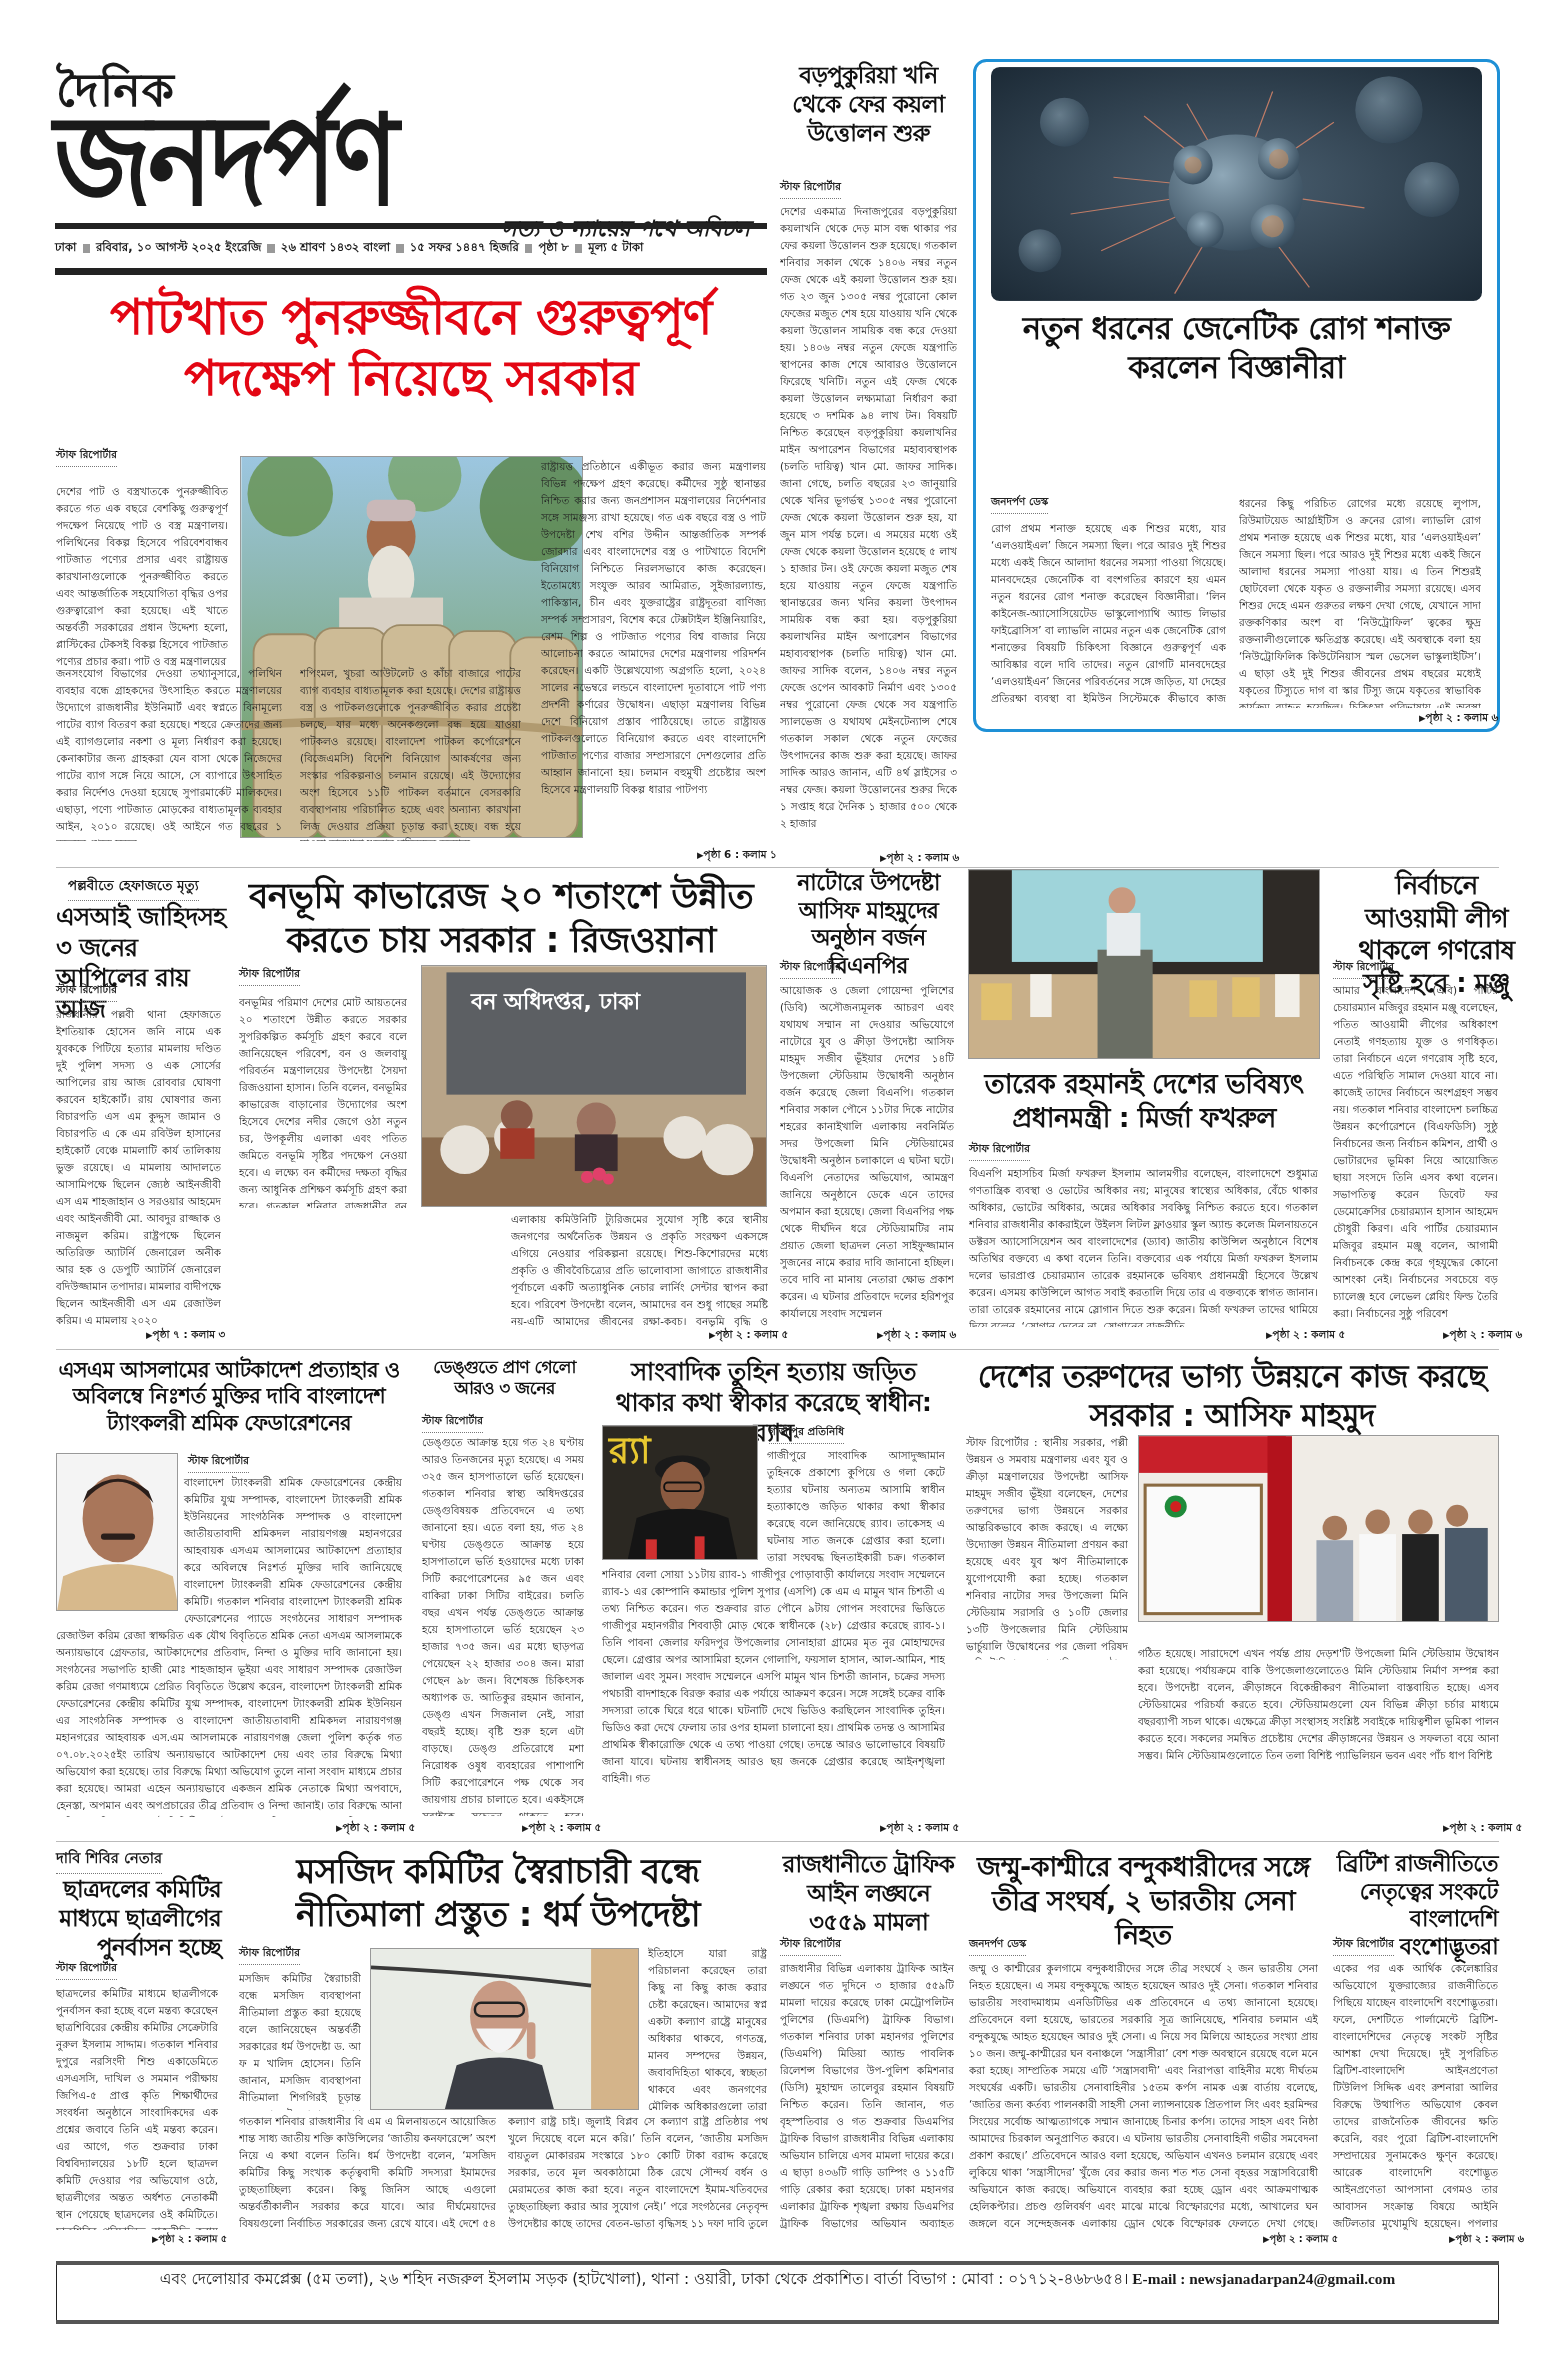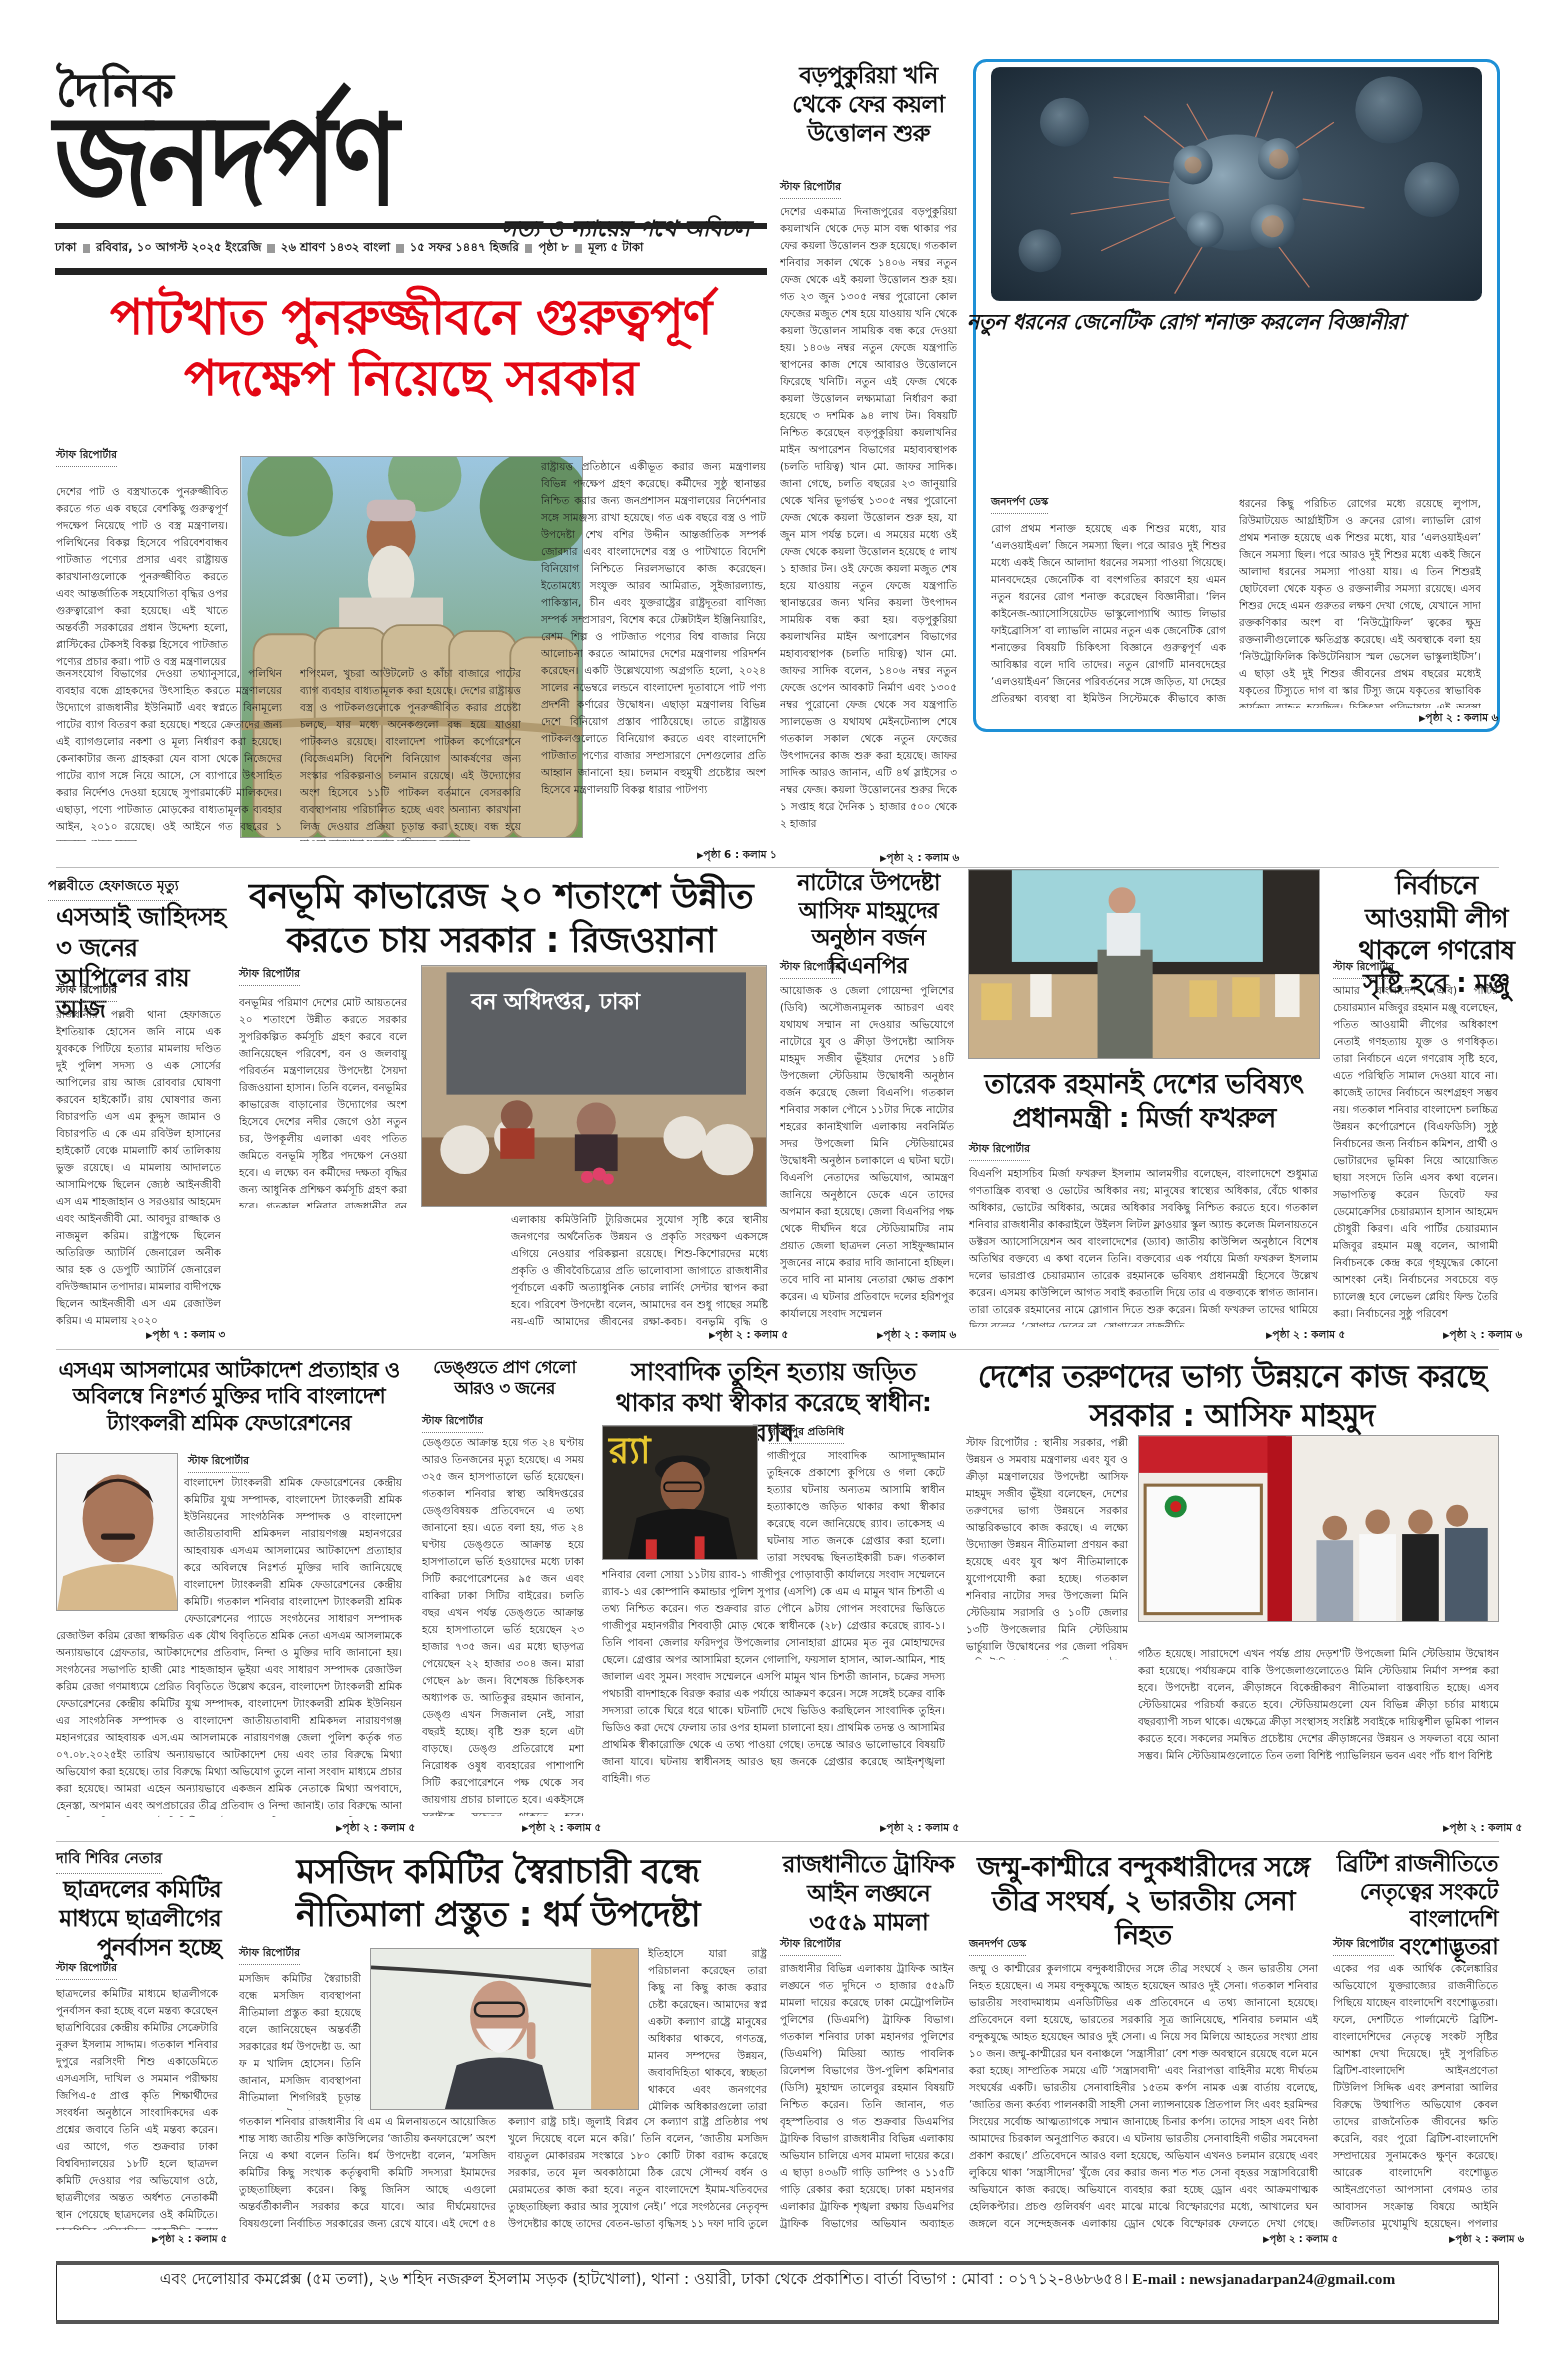--- a/index.html
+++ b/index.html
@@ -155,29 +155,29 @@
         <circle cx="460" cy="260" r="36"></circle>
         <circle cx="350" cy="265" r="30"></circle>
     </g>
     <g fill="#c98c5a" opacity="0.55">
         <circle cx="470" cy="150" r="16"></circle>
         <circle cx="460" cy="260" r="18"></circle>
         <circle cx="330" cy="160" r="14"></circle>
       </g>
   </svg>
 </div>
-<div class="abs hl" style="left:940px; top:309px; width:491px; font-size:21px;font-style:italic;">নতুন ধরনের জেনেটিক রোগ শনাক্ত করলেন বিজ্ঞানীরা</div>
+<div class="abs hl" style="left:991px; top:309px; width:491px; font-size:31px;">নতুন ধরনের জেনেটিক রোগ শনাক্ত করলেন বিজ্ঞানীরা</div>
 <div class="abs" style="left:991px; top:494px;"><span class="byline">জনদর্পণ ডেস্ক</span></div>
 <div class="abs txt" style="left:991px; top:520px; width:235px; height:188px;">রোগ প্রথম শনাক্ত হয়েছে এক শিশুর মধ্যে, যার ‘এলওয়াইএল’ জিনে সমস্যা ছিল। পরে আরও দুই শিশুর মধ্যে একই জিনে আলাদা ধরনের সমস্যা পাওয়া গিয়েছে। মানবদেহের জেনেটিক বা বংশগতির কারণে হয় এমন নতুন ধরনের রোগ শনাক্ত করেছেন বিজ্ঞানীরা। ‘লিন কাইনেজ-অ্যাসোসিয়েটেড ভাস্কুলোপ্যাথি অ্যান্ড লিভার ফাইব্রোসিস’ বা ল্যাভলি নামের নতুন এক জেনেটিক রোগ শনাক্তের বিষয়টি চিকিৎসা বিজ্ঞানে গুরুত্বপূর্ণ এক আবিষ্কার বলে দাবি তাদের। নতুন রোগটি মানবদেহের ‘এলওয়াইএন’ জিনের পরিবর্তনের সঙ্গে জড়িত, যা দেহের প্রতিরক্ষা ব্যবস্থা বা ইমিউন সিস্টেমকে কীভাবে কাজ করতে হবে তা নিয়ন্ত্রণ করতে সাহায্য করে বলে প্রতিবেদনে লিখেছে বিজ্ঞানভিত্তিক সাইট নোরিজ। অটোইমিউন রোগের ক্ষেত্রে সাধারণত কোনো উদ্দীপকের প্রয়োজন হয়। কিন্তু অটোইনফ্লেমেটরি রোগে রোগপ্রতিরোধ ব্যবস্থা নিজে থেকেই অতিমাত্রায় সক্রিয় হয়ে শরীরকে আক্রমণ করতে শুরু করে। এতে ত্বক, জয়েন্ট ও অঙ্গপ্রত্যঙ্গসহ শরীরের নানা অংশে প্রদাহ দেখা দিতে পারে। এই</div>
 <div class="abs txt" style="left:1239px; top:495px; width:242px; height:213px;">ধরনের কিছু পরিচিত রোগের মধ্যে রয়েছে লুপাস, রিউমাটয়েড আর্থ্রাইটিস ও ক্রনের রোগ। ল্যাভলি রোগ প্রথম শনাক্ত হয়েছে এক শিশুর মধ্যে, যার ‘এলওয়াইএল’ জিনে সমস্যা ছিল। পরে আরও দুই শিশুর মধ্যে একই জিনে আলাদা ধরনের সমস্যা পাওয়া যায়। এ তিন শিশুরই ছোটবেলা থেকে যকৃত ও রক্তনালীর সমস্যা রয়েছে। এসব শিশুর দেহে এমন গুরুতর লক্ষণ দেখা গেছে, যেখানে সাদা রক্তকণিকার অংশ বা ‘নিউট্রোফিল’ ত্বকের ক্ষুদ্র রক্তনালীগুলোকে ক্ষতিগ্রস্ত করেছে। এই অবস্থাকে বলা হয় ‘নিউট্রোফিলিক কিউটেনিয়াস স্মল ভেসেল ভাস্কুলাইটিস’। এ ছাড়া ওই দুই শিশুর জীবনের প্রথম বছরের মধ্যেই যকৃতের টিস্যুতে দাগ বা স্কার টিস্যু জমে যকৃতের স্বাভাবিক কার্যক্রম ব্যাহত হয়েছিল। চিকিৎসা পরিভাষায় এই অবস্থা ‘লিভার ফাইব্রোসিস’ নামে পরিচিত। গবেষকদের মতে, এসব শিশুর ‘এলওয়াইএল’ জিন থেকে উৎপন্ন ‘লিন কাইনেজ’ নামের প্রোটিন অস্বাভাবিকভাবে অতিমাত্রায় সক্রিয় ছিল এবং সময়মতো বন্ধ হচ্ছিল না। এর ফলে রোগপ্রতিরোধ ব্যবস্থার অতিরিক্ত কোষ দেহে ছড়িয়ে পড়ে, প্রদাহের সংকেত আরও তীব্র করে</div>
 <div class="abs" style="left:1395px; top:710px; font-size:10.4px;"><span class="jump">পৃষ্ঠা ২ : কলাম ৬</span></div>
 
 <div class="abs sep" style="left:56px; top:867px; width:1443px; height:0.6px; background:#bbb;"></div>
 
-<div class="abs" style="left:48px; top:875px;"><span class="kicker" style="font-size:13.5px;">পল্লবীতে হেফাজতে মৃত্যু</span></div>
+<div class="abs" style="left:68px; top:875px;"><span class="kicker" style="font-size:13.5px;">পল্লবীতে হেফাজতে মৃত্যু</span></div>
 <div class="abs hl" style="left:56px; top:902px; width:171px; font-size:24.5px; text-align:left;">এসআই জাহিদসহ ৩ জনের আপিলের রায় আজ</div>
 <div class="abs" style="left:56px; top:982px;"><span class="byline">স্টাফ রিপোর্টার</span></div>
 <div class="abs txt" style="left:56px; top:1006px; width:165px; height:321px;">রাজধানীর পল্লবী থানা হেফাজতে ইশতিয়াক হোসেন জনি নামে এক যুবককে পিটিয়ে হত্যার মামলায় দণ্ডিত দুই পুলিশ সদস্য ও এক সোর্সের আপিলের রায় আজ রোববার ঘোষণা করবেন হাইকোর্ট। রায় ঘোষণার জন্য বিচারপতি এস এম কুদ্দুস জামান ও বিচারপতি এ কে এম রবিউল হাসানের হাইকোর্ট বেঞ্চে মামলাটি কার্য তালিকায় ভুক্ত রয়েছে। এ মামলায় আদালতে আসামিপক্ষে ছিলেন জ্যেষ্ঠ আইনজীবী এস এম শাহজাহান ও সরওয়ার আহমেদ এবং আইনজীবী মো. আবদুর রাজ্জাক ও নাজমুল করিম। রাষ্ট্রপক্ষে ছিলেন অতিরিক্ত অ্যাটর্নি জেনারেল অনীক আর হক ও ডেপুটি অ্যাটর্নি জেনারেল বদিউজ্জামান তপাদার। মামলার বাদীপক্ষে ছিলেন আইনজীবী এস এম রেজাউল করিম। এ মামলায় ২০২০</div>
 <div class="abs" style="left:122px; top:1327px; font-size:10.4px;"><span class="jump">পৃষ্ঠা ৭ : কলাম ৩</span></div>
 
 <div class="abs hl" style="left:235px; top:875px; width:532px; font-size:35px;">বনভূমি কাভারেজ ২০ শতাংশে উন্নীত করতে চায় সরকার : রিজওয়ানা</div>
 <div class="abs" style="left:239px; top:966px;"><span class="byline">স্টাফ রিপোর্টার</span></div>
 <div class="abs photo" style="left:421px; top:965px; width:346px; height:242px;">
   <svg width="346" height="242" viewBox="0 0 566 395">
     <rect width="566" height="395" fill="#b8a488"></rect>

